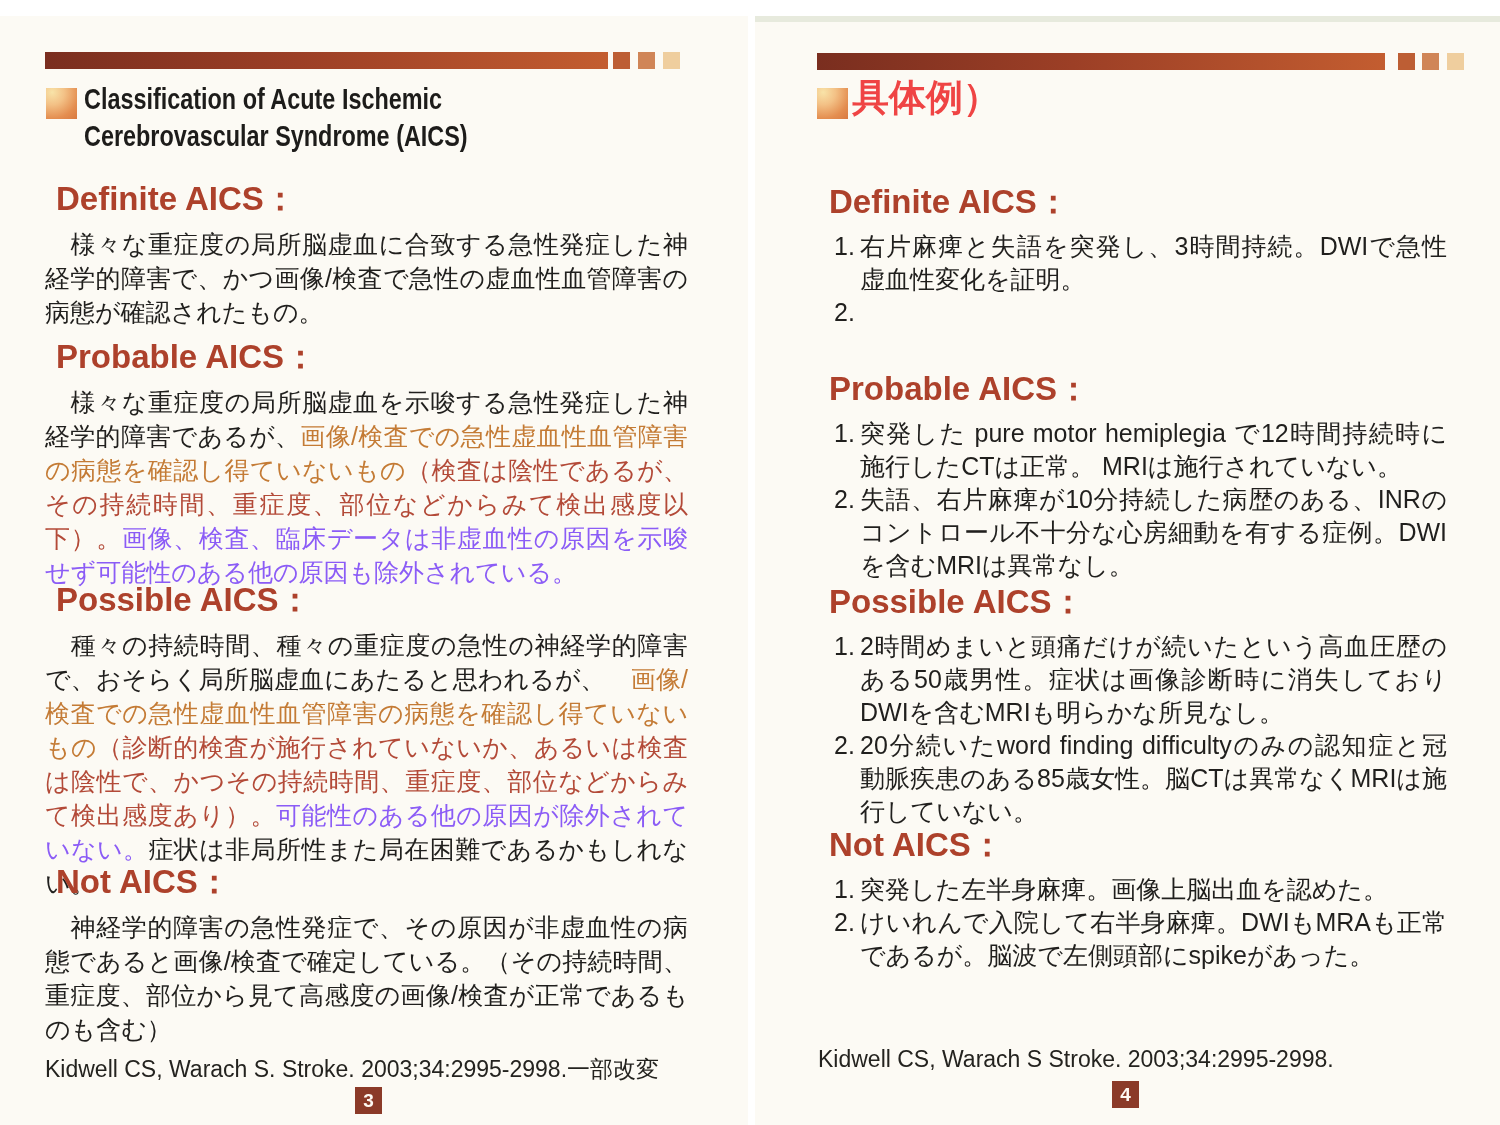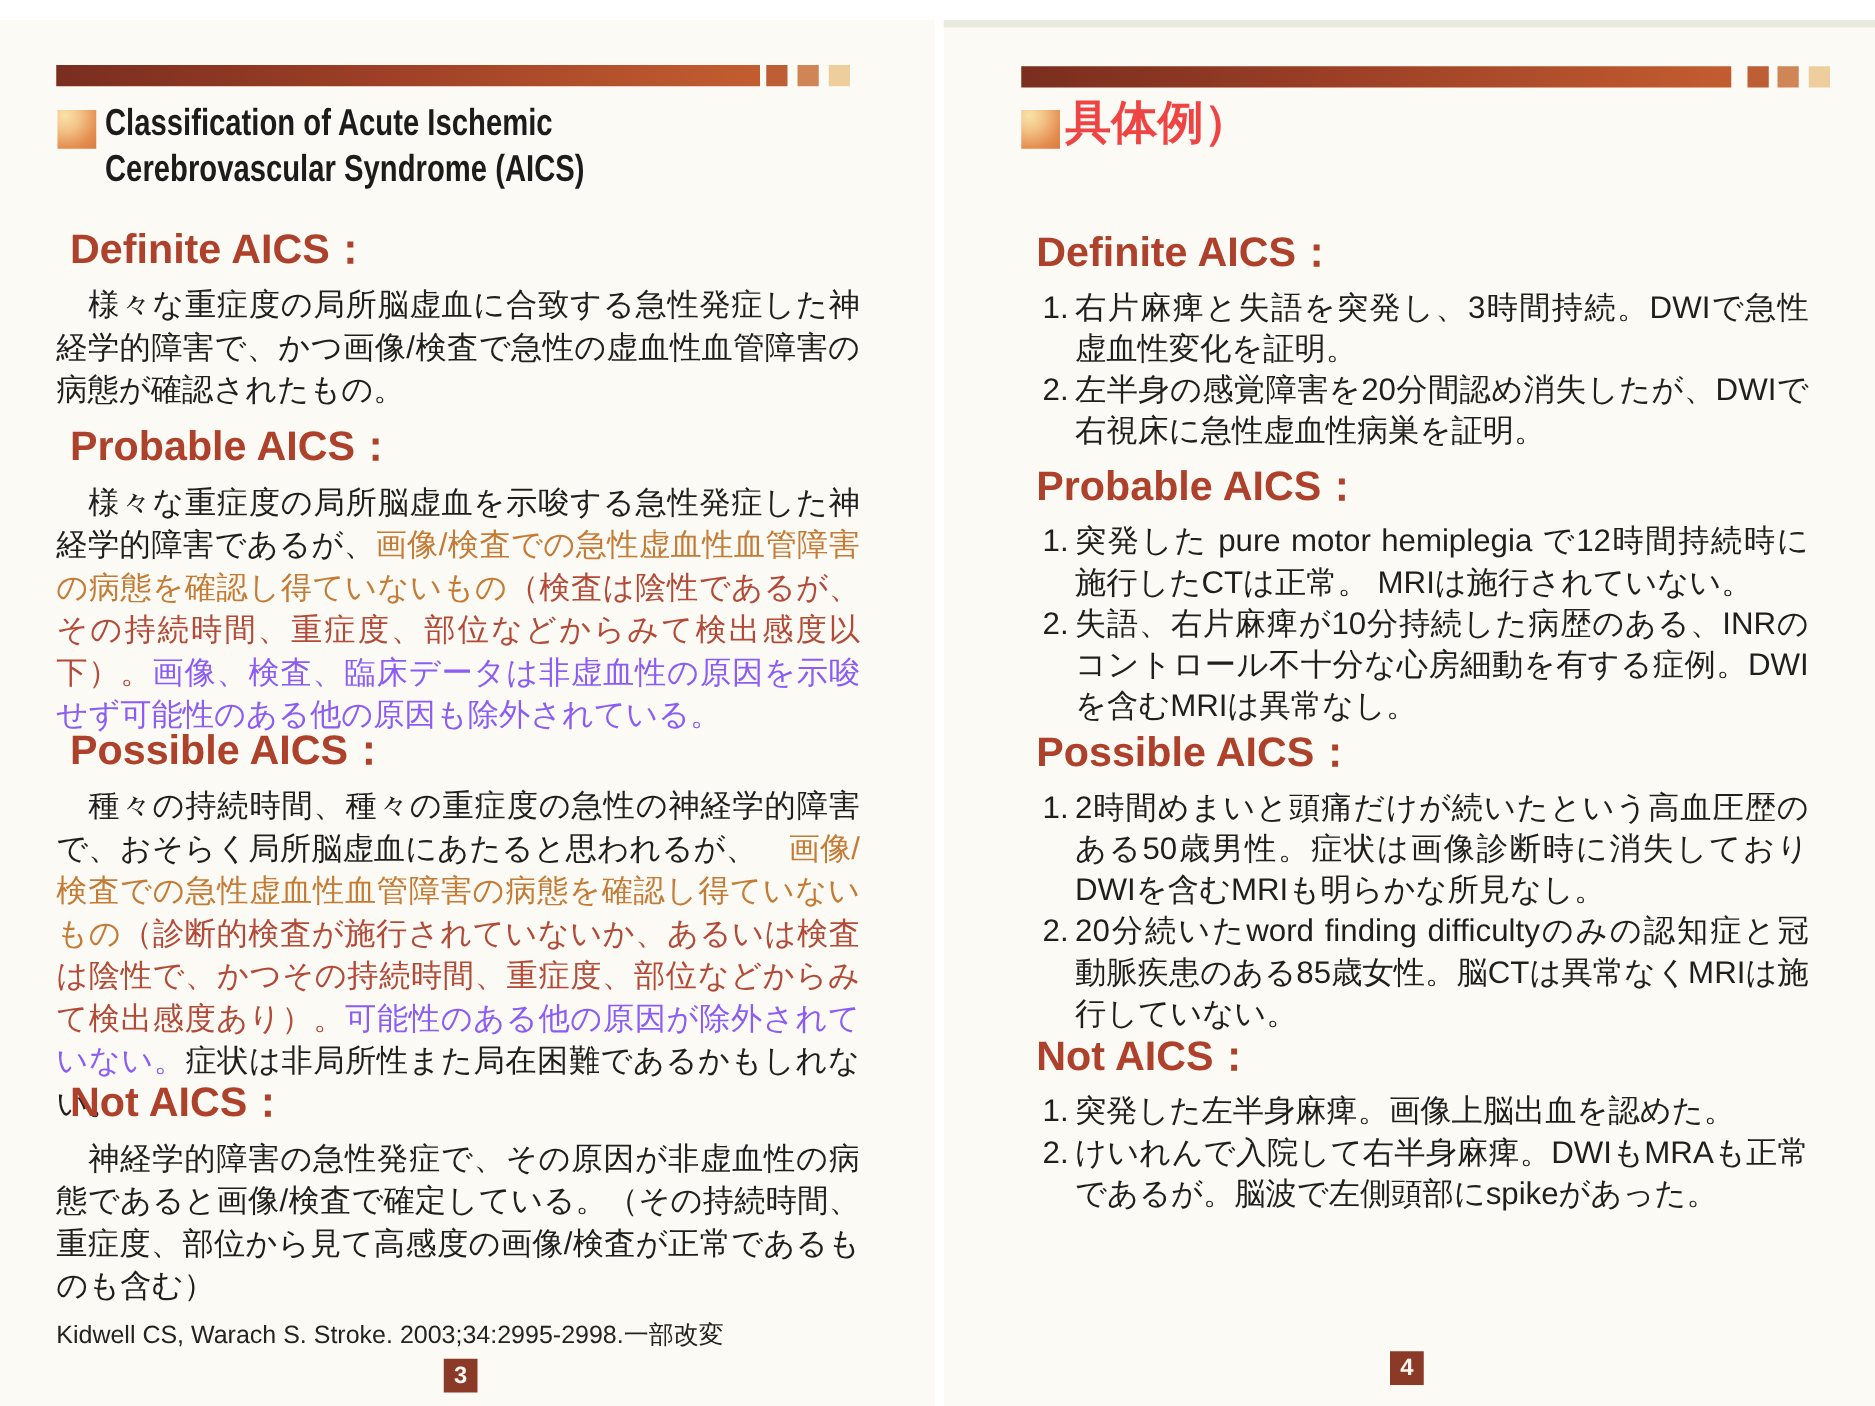--- a/index.html
+++ b/index.html
@@ -33,21 +33,21 @@
     text-justify:inter-ideograph;}
   .seg-black{color:#201f1d}
   .seg-orange{color:#c47b35}
   .seg-red{color:#b34a38}
   .seg-blue{color:#8b5cf6}
 
   .list{margin-top:3px;}
   .li{position:relative;padding-left:42px;font-size:25px;line-height:33px;color:#201f1d;text-align:justify;text-justify:inter-ideograph;}
   .num{position:absolute;left:16px;top:0;}
 
-  .citation{position:absolute;font-size:20px;color:#24231f;white-space:nowrap;}
+  .citation{position:absolute;font-size:23px;color:#24231f;white-space:nowrap;}
   .badge{position:absolute;width:27px;height:27px;background:#8b3a28;color:#fdf8f2;
     font-size:19px;font-weight:bold;display:flex;align-items:center;justify-content:center;}
 
   .sec-l-definite{top:155px}.sec-l-probable{top:313px}.sec-l-possible{top:556px}.sec-l-not{top:838px}
   .sec-r-definite{top:158px}.sec-r-probable{top:345px}.sec-r-possible{top:558px}.sec-r-not{top:801px}
 </style>
 </head>
 <body>
 
 <div class="page page-left">
@@ -93,21 +93,21 @@
   <div class="sq sq2" style="left:667px;top:37px;"></div>
   <div class="sq sq3" style="left:692px;top:37px;"></div>
 
   <div class="hdr-icon" style="left:62px;top:72px;"></div>
   <div class="jp-title" style="left:97px;top:62px;">具体例）</div>
 
   <section class="sec r-sec sec-r-definite">
     <h2 class="sec-heading">Definite AICS：</h2>
     <div class="list">
         <div class="li"><span class="num">1.</span><span>右片麻痺と失語を突発し、3時間持続。DWIで急性虚血性変化を証明。</span></div>
-        <div class="li"><span class="num">2.</span><span>左半身の感覚障害を20分間認め消失したが、DWIで右視床に急性虚血性病巣を証明。</span></div>
+        <div class="li"><span class="num">2.</span></div>
       </div>
   </section>
 
   <section class="sec r-sec sec-r-probable">
     <h2 class="sec-heading">Probable AICS：</h2>
     <div class="list">
         <div class="li"><span class="num">1.</span><span>突発した pure motor hemiplegia で12時間持続時に施行したCTは正常。 MRIは施行されていない。</span></div>
         <div class="li"><span class="num">2.</span><span>失語、右片麻痺が10分持続した病歴のある、INRのコントロール不十分な心房細動を有する症例。DWIを含むMRIは異常なし。</span></div>
       </div>
   </section>
@@ -121,14 +121,15 @@
   </section>
 
   <section class="sec r-sec sec-r-not">
     <h2 class="sec-heading">Not AICS：</h2>
     <div class="list">
         <div class="li"><span class="num">1.</span><span>突発した左半身麻痺。画像上脳出血を認めた。</span></div>
         <div class="li"><span class="num">2.</span><span>けいれんで入院して右半身麻痺。DWIもMRAも正常であるが。脳波で左側頭部にspikeがあった。</span></div>
       </div>
   </section>
 
+  <div class="citation" style="left:63px;top:1030px;">Kidwell CS, Warach S Stroke. 2003;34:2995-2998.</div>
   <div class="badge" style="left:357px;top:1065px;">4</div>
 </div>
 
 </body></html>

